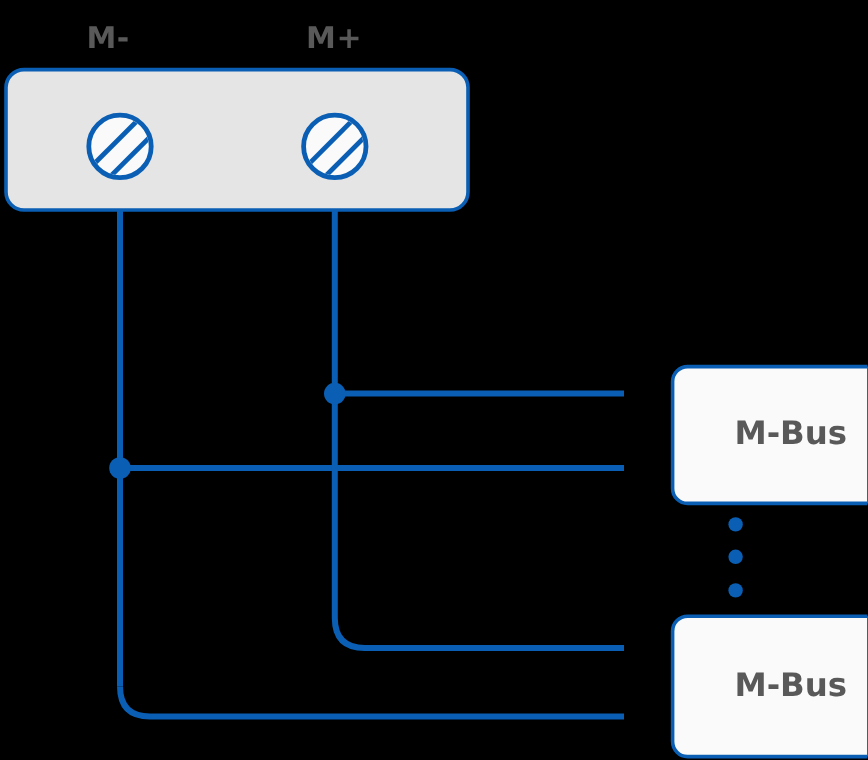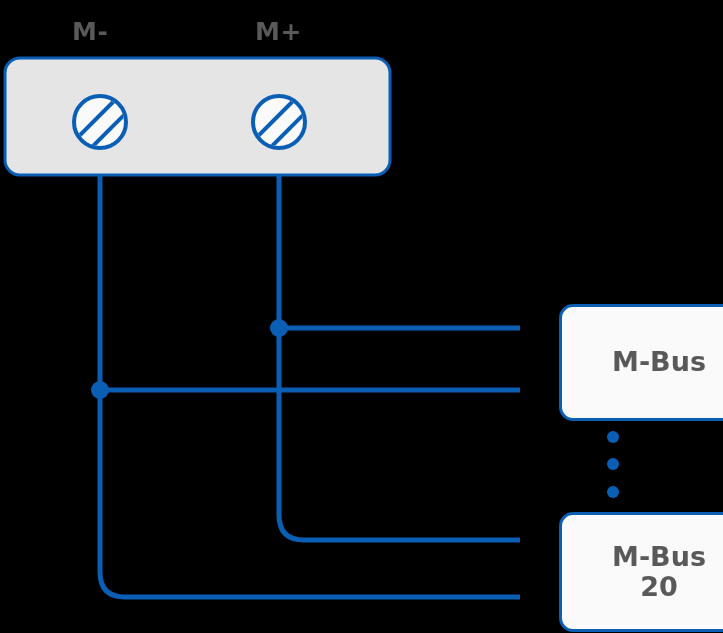--- a/index.html
+++ b/index.html
@@ -123,17 +123,16 @@
 
   <div class="meter-box" id="meter-box-1">
     <div>
       <span class="meter-label">M-Bus</span>
     </div>
   </div>
 
   <div class="meter-box" id="meter-box-20">
     <div>
       <span class="meter-label">M-Bus</span>
-      <span class="meter-label">20</span>
     </div>
   </div>
 
 </div>
 
 </body></html>

